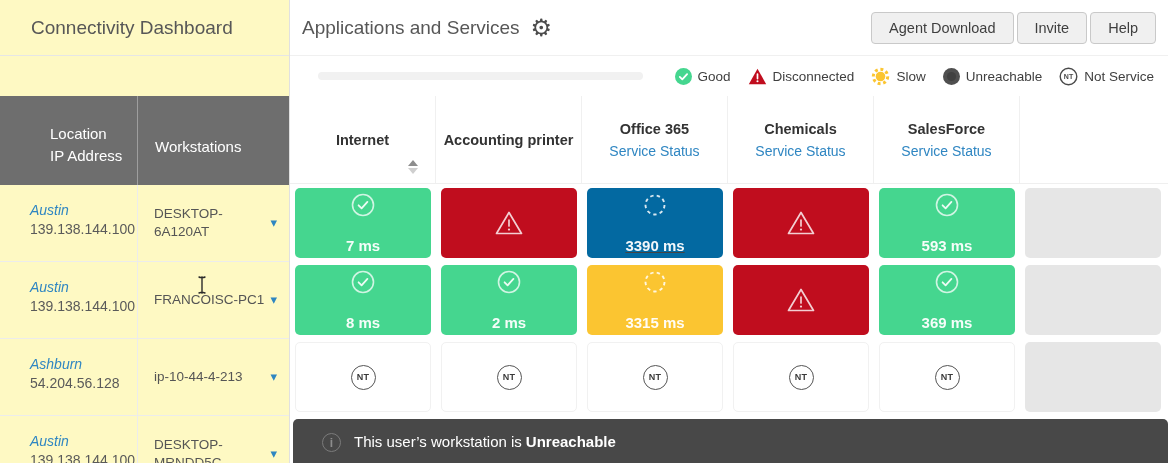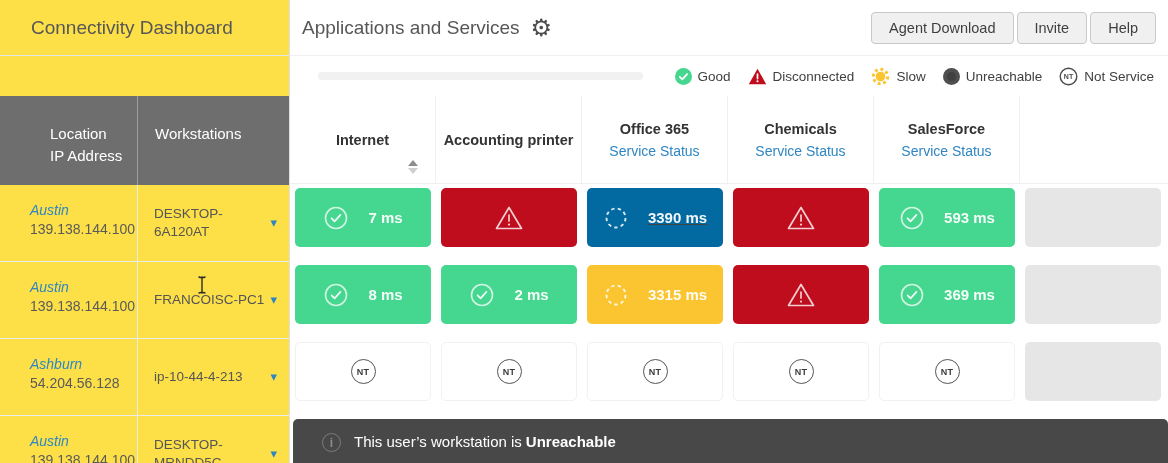--- a/index.html
+++ b/index.html
@@ -2,28 +2,28 @@
 <html><head>
 <meta charset="utf-8">
 <style>
   * { margin:0; padding:0; box-sizing:border-box; }
   html,body { width:1168px; height:463px; }
   body {
     position:relative; overflow:hidden; background:#fff;
     font-family:"Liberation Sans", sans-serif; color:#444;
   }
   
-  .sidebar { position:absolute; left:0; top:0; width:290px; height:463px; border-right:1px solid #e0e0e0; background:#fde047; }
+  .sidebar { position:absolute; left:0; top:0; width:290px; height:463px; border-right:1px solid #e0e0e0; background:#fef9c3; }
   .sidebar-title-row { height:56px; border-bottom:1px solid #e6e6e6; display:flex; align-items:center; padding-left:31px; }
   .sidebar-title { font-size:19px; color:#575757; }
   .sidebar-gap { height:40px; }
   .ws-header { height:89px; display:flex; background:#6e6e6e; color:#fff; }
   .ws-header .hcell { padding-top:27px; font-size:15px; line-height:1.45; }
   .ws-header .h-loc { width:138px; border-right:1px solid #9e9e9e; padding-left:50px; }
-  .ws-header .h-ws  { flex:1; padding-left:17px; }
+  .ws-header .h-ws  { flex:1; padding-left:17px;margin-top:13px; }
   .ws-row { height:77px; border-bottom:1px solid #ececec; display:flex; }
   .loc-cell { width:138px; border-right:1px solid #ececec; padding:17px 0 0 30px; }
   .loc-link { color:#2f86c2; font-size:14px; text-decoration:none; display:block;font-style:italic; }
   .ip-text { color:#5a5a5a; font-size:14px; margin-top:3px; }
   .ws-cell { flex:1; display:flex; align-items:center; justify-content:space-between; padding:0 12px 0 16px; color:#555; font-size:13.5px; line-height:1.3; }
   .dd-arrow { color:#2e86c1; font-size:13px; flex:0 0 auto; margin-left:4px; }
   
   .main { position:absolute; left:290px; top:0; width:878px; height:463px; }
   .main-header { height:56px; border-bottom:1px solid #f0f0f0; display:flex; align-items:center; padding:0 12px; }
   .main-title { font-size:19px; color:#575757; }
@@ -42,21 +42,21 @@
   .gh-cell:last-child { flex:1; border-right:none; }
   .gh-label { font-size:14.5px; font-weight:bold; color:#333; text-align:center; }
   .gh-link { font-size:14px; color:#2f86c2; text-decoration:none; }
   .sort-ctl { position:absolute; right:17px; bottom:9px; display:flex; flex-direction:column; align-items:center; cursor:pointer; }
   .tri-up { width:0; height:0; border-left:5px solid transparent; border-right:5px solid transparent; border-bottom:6px solid #8d8d8d; margin-bottom:2px; }
   .tri-down { width:0; height:0; border-left:5px solid transparent; border-right:5px solid transparent; border-top:6px solid #cfcfcf; }
   
   .g-row { display:flex; height:77px; }
   .g-cell { width:146px; padding:4px 5px; }
   .g-cell:last-child { flex:1; padding-right:7px; }
-  .pill { height:59px; border-radius:5px; display:flex; flex-direction:row; align-items:center; justify-content:center; gap:19px; }
+  .pill { height:70px; border-radius:5px; display:flex; flex-direction:column; align-items:center; justify-content:center; gap:19px; }
   .pill .ms-value { color:rgba(255,255,255,0.95); font-size:15px; font-weight:bold; }
   .pill.not-tested { background:#fff; border:1px solid #f1f1f1; }
   .nt-badge { width:25px; height:25px; border:1.5px solid #555; border-radius:50%; display:flex; align-items:center; justify-content:center;
               font-size:9px; font-weight:bold; color:#3a3a3a; letter-spacing:0.2px; }
   
   .banner { position:absolute; left:3px; right:0; top:419px; height:60px; background:#484848; border-radius:5px;
             display:flex; align-items:flex-start; padding:14px 0 0 29px; }
   .banner-icon { width:19px; height:19px; border:1.5px solid #7b7b7b; border-radius:50%; color:#8d8d8d;
                  display:flex; align-items:center; justify-content:center; font-size:12px; font-weight:bold; margin-right:13px; flex:0 0 auto; }
   .banner-text { color:#fff; font-size:15px;text-align:center; }

